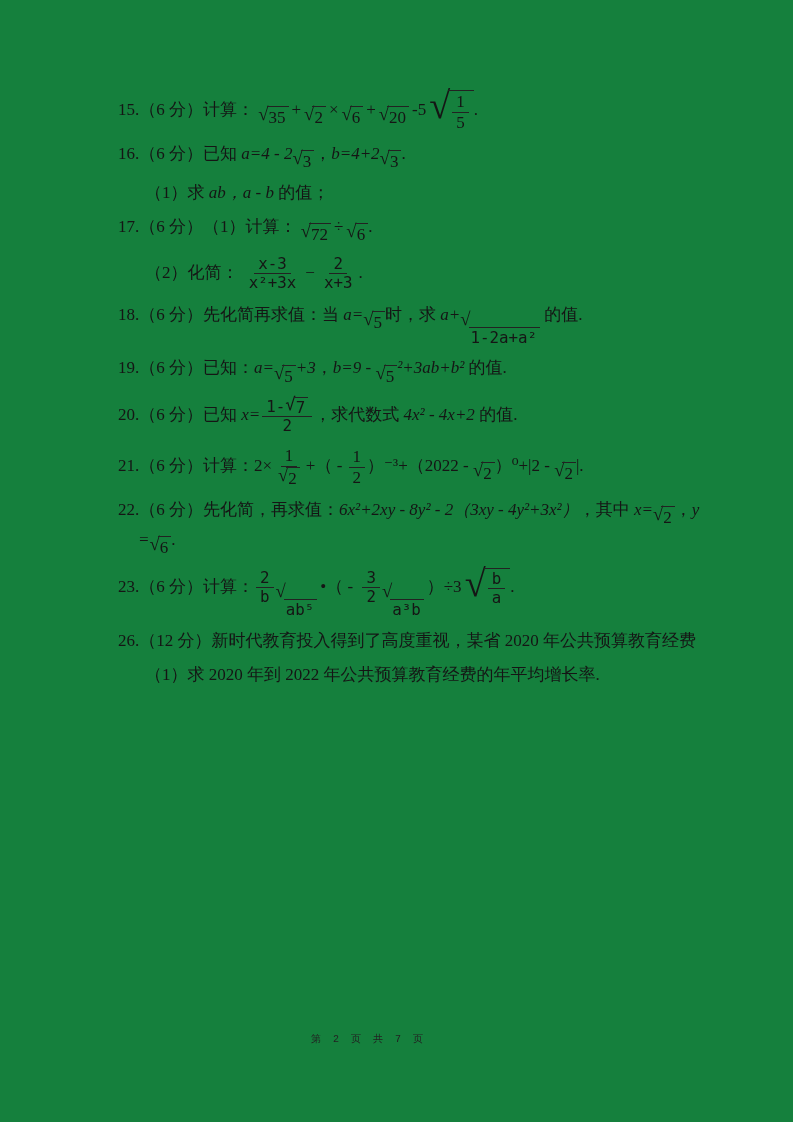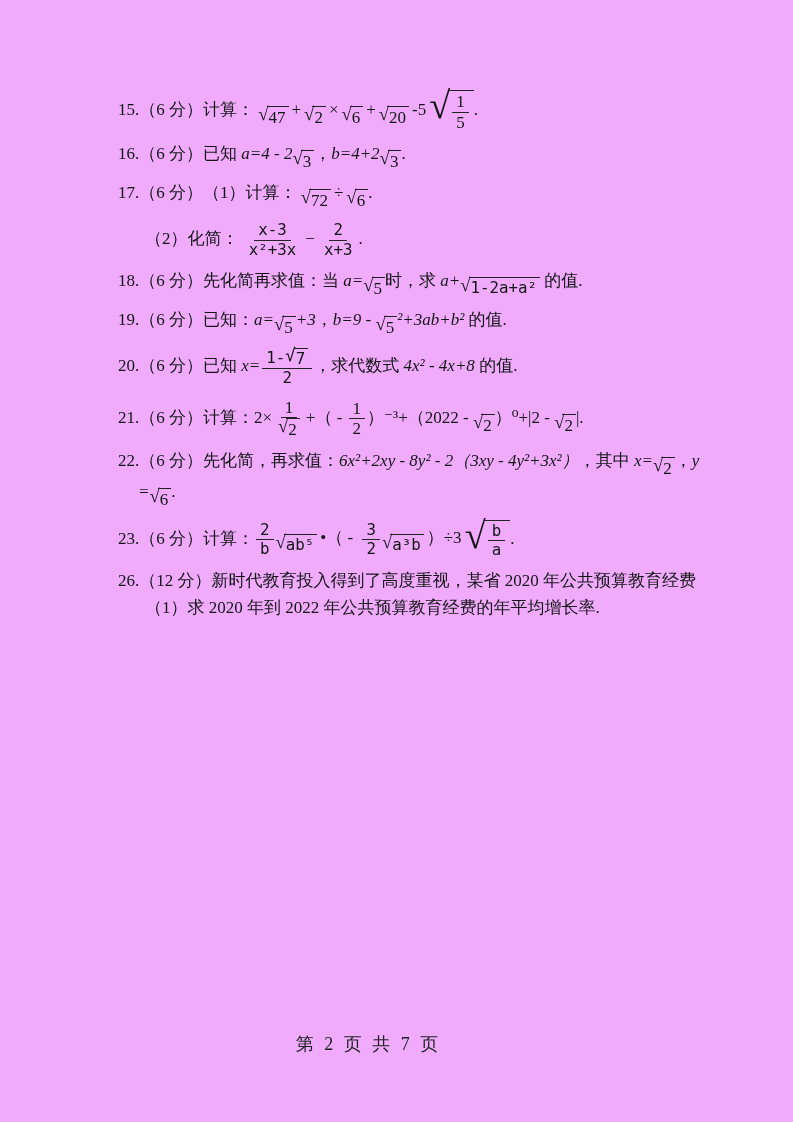--- a/index.html
+++ b/index.html
@@ -1,50 +1,50 @@
 <!DOCTYPE html>
 <html><head>
 <meta charset="utf-8">
 <style>
   html,body{margin:0;padding:0;background:#fff;}
-  .page{position:relative;width:793px;height:1122px;background:#f0abfc;color:#151515;
+  .page{position:relative;width:793px;height:1122px;background:#15803d;color:#151515;
         font-family:"Liberation Serif","DejaVu Serif",serif;font-size:17px;overflow:hidden;}
   .content{position:absolute;left:118px;top:90px;width:585px;}
   .L{margin-bottom:11px;line-height:1.35;}
   .ind{margin-left:27px;}
   .ind2{margin-left:20px;}
   .mi{font-style:italic;margin-top:20px;}
-  .tt{font-family:"DejaVu Sans Mono","Liberation Mono",monospace;font-size:0.93em;}
+  .tt{font-family:"DejaVu Sans Mono","Liberation Mono",monospace;font-size:0.93em;margin-top:16px;}
   .op{margin:0 3px;}
   
   .sq{display:inline-flex;align-items:flex-start;white-space:nowrap;vertical-align:-0.3em;}
   .sq .rs{line-height:0.9;font-size:1.1em;}
   .sq .rc{border-top:1.5px solid #222;margin-left:-2px;padding:1px 3px 0 2px;line-height:1.12;}
   .sq.tall{vertical-align:middle;}
   .sq.tall>.rs{font-size:2.25em;line-height:0.8;}
   
   .fr{display:inline-flex;flex-direction:column;align-items:center;vertical-align:middle;
       line-height:1.15;text-align:center;margin:0 2px;}
   .fr .fn{border-bottom:1.5px solid #222;padding:0 4px;display:inline-flex;align-items:flex-end;justify-content:center;}
   .fr .fd{padding:0 4px;display:inline-flex;align-items:flex-start;justify-content:center;}
   sup{font-size:0.66em;}
   .footer{position:absolute;left:0;width:737px;top:1032px;text-align:center;
-          font-size:18px;letter-spacing:3px;color:#222;}
+          font-size:10px;letter-spacing:3px;color:#222;font-family:Liberation Mono, monospace;}
 </style>
 </head>
 <body>
 
 <div class="page">
   <div class="content">
 
     <div class="L">
       <span>15.（6 分）计算：</span>
       <span class="sq">
           <span class="rs">√</span>
-          <span class="rc">47</span>
+          <span class="rc">35</span>
         </span><span class="op">+</span><span class="sq">
           <span class="rs">√</span>
           <span class="rc">2</span>
         </span><span class="op">×</span><span class="sq">
           <span class="rs">√</span>
           <span class="rc">6</span>
         </span><span class="op">+</span><span class="sq">
           <span class="rs">√</span>
           <span class="rc">20</span>
         </span><span class="op">-5</span><span class="sq tall">
@@ -59,20 +59,23 @@
     <div class="L">
       <span>16.（6 分）已知 </span><span class="mi">a=4 - 2</span><span class="sq">
           <span class="rs">√</span>
           <span class="rc">3</span>
         </span><span>，</span><span class="mi">b=4+2</span><span class="sq">
           <span class="rs">√</span>
           <span class="rc">3</span>
         </span><span>.</span>
     </div>
 
+    <div class="L ind">
+      <span>（1）求 </span><span class="mi">ab，a - b</span><span> 的值；</span>
+    </div>
 
 
     <div class="L">
       <span>17.（6 分）（1）计算：</span>
       <span class="sq">
           <span class="rs">√</span>
           <span class="rc">72</span>
         </span><span class="op">÷</span><span class="sq">
           <span class="rs">√</span>
           <span class="rc">6</span>
@@ -113,21 +116,21 @@
     <div class="L">
       <span>20.（6 分）已知 </span><span class="mi">x=</span><span class="fr tt">
           <span class="fn">
             <span>1-</span>
             <span class="sq">
               <span class="rs">√</span>
               <span class="rc">7</span>
             </span>
           </span>
           <span class="fd">2</span>
-        </span><span>，求代数式 </span><span class="mi">4x² - 4x+8</span><span> 的值.</span>
+        </span><span>，求代数式 </span><span class="mi">4x² - 4x+2</span><span> 的值.</span>
     </div>
 
     <div class="L">
       <span>21.（6 分）计算：</span><span>2×</span><span class="fr">
           <span class="fn">1</span>
           <span class="fd">
             <span class="sq">
               <span class="rs">√</span>
               <span class="rc">2</span>
             </span>
@@ -175,21 +178,21 @@
           <span class="rs">√</span>
           <span class="rc"><span class="fr tt">
               <span class="fn">b</span>
               <span class="fd">a</span>
             </span></span>
         </span><span>.</span>
     </div>
 
 
 
-    <div class="L" style="margin-bottom:4px;">
+    <div class="L" style="margin-bottom:11px;">
       <span>26.（12 分）新时代教育投入得到了高度重视，某省 2020 年公共预算教育经费</span>
     </div>
     <div class="L ind">
       <span>（1）求 2020 年到 2022 年公共预算教育经费的年平均增长率.</span>
     </div>
 
   </div>
 
   <div class="footer">第 2 页 共 7 页</div>
 </div>

